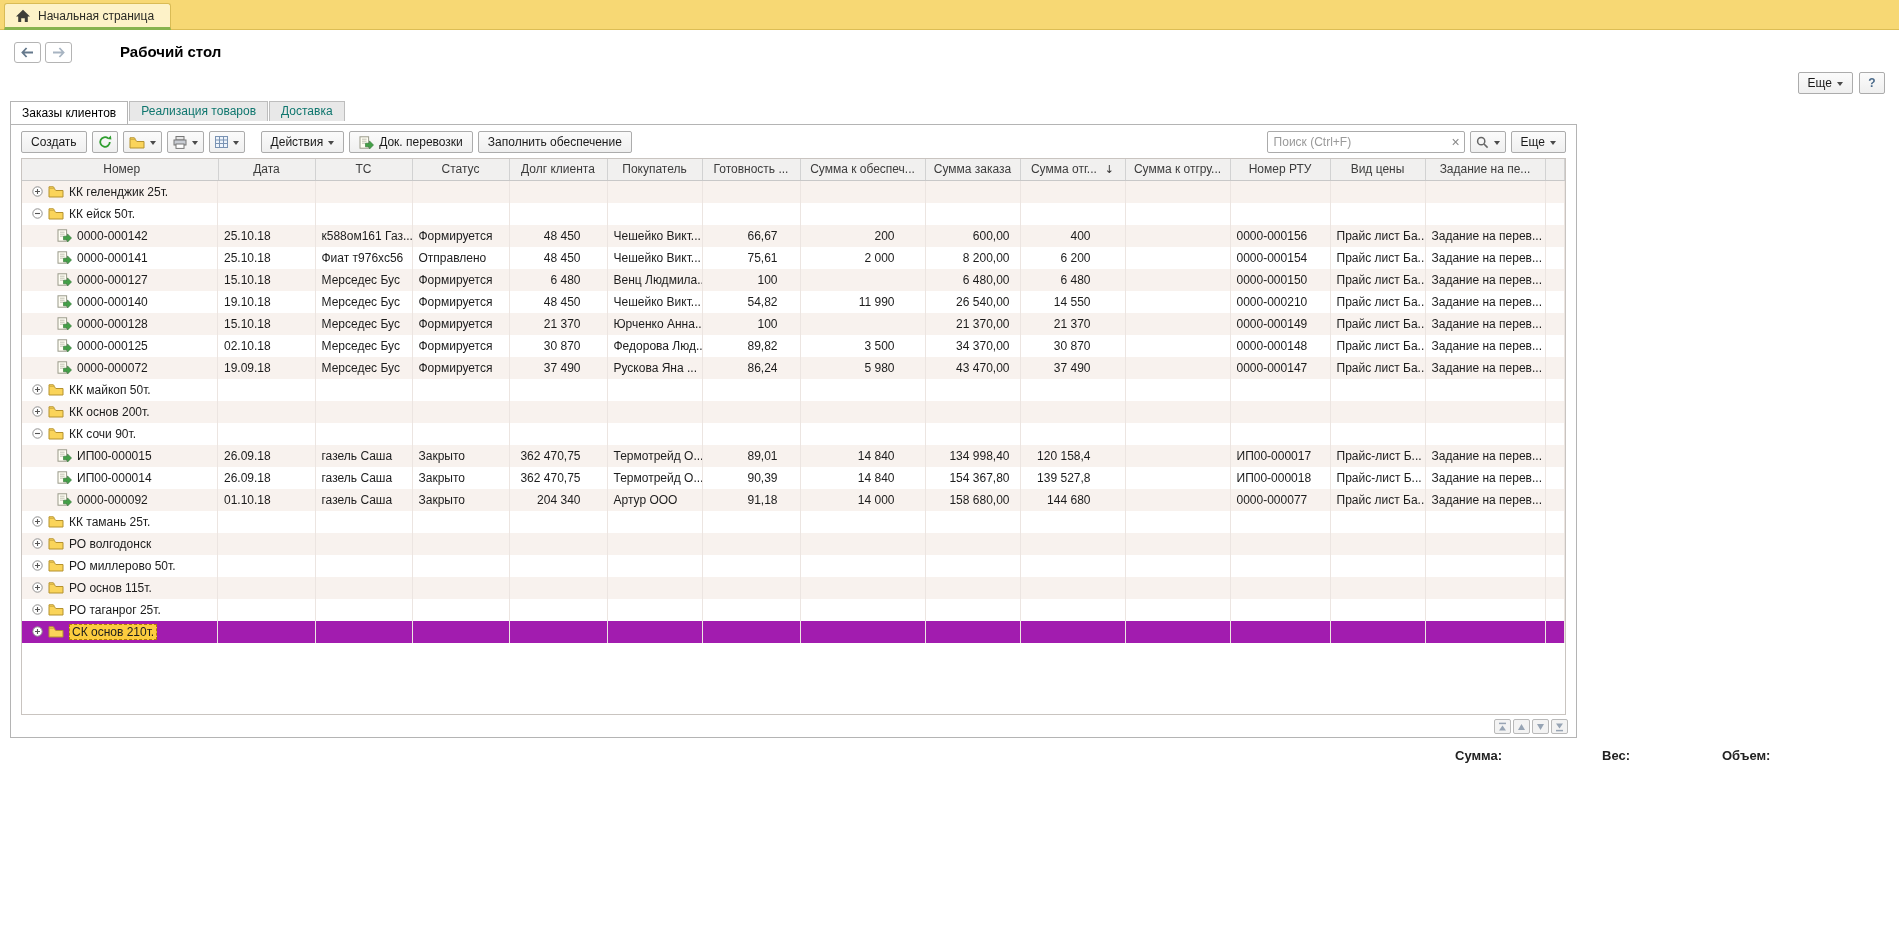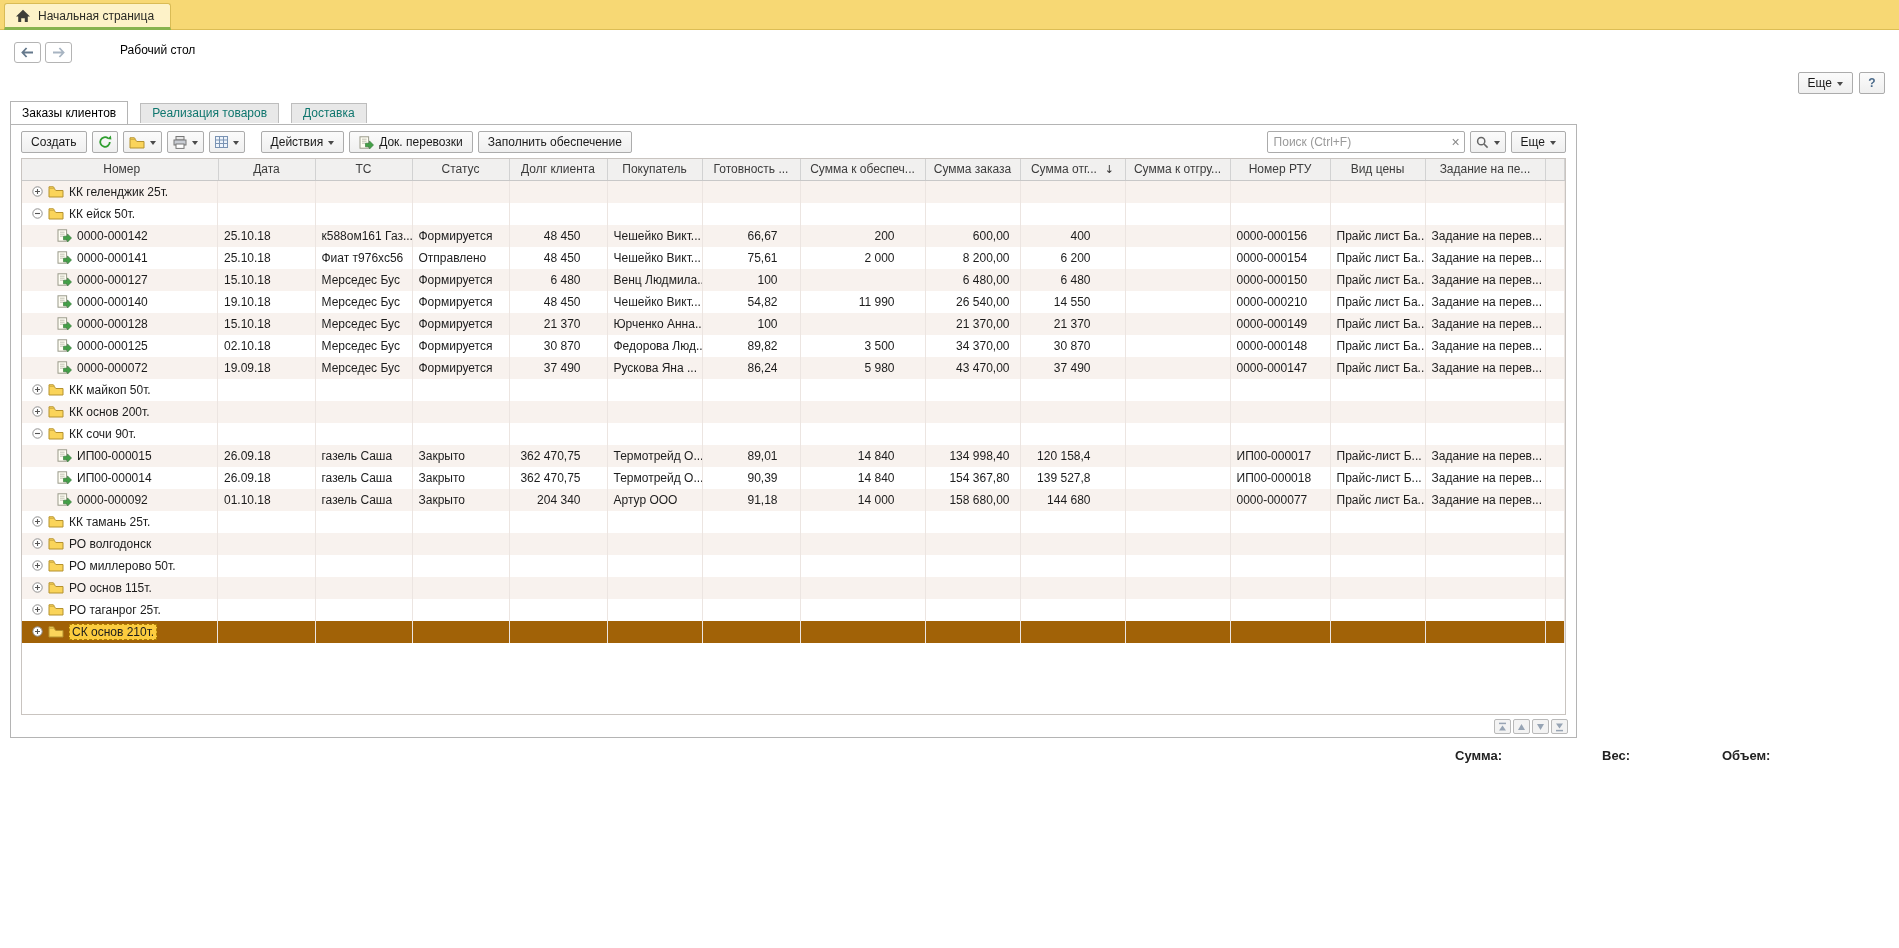--- a/index.html
+++ b/index.html
@@ -24,41 +24,41 @@
   }
   .home-tab span.tab-txt { color:#2a2a24; }
 
   
   .nav-row { position:absolute; top:42px; left:14px; display:flex; gap:4px; }
   .nav-btn {
     width:27px; height:21px; border:1px solid #b4b4b4; border-radius:3px;
     background:#fff; display:inline-flex; align-items:center; justify-content:center;
     padding:0; cursor:pointer;
   }
-  .page-title { position:absolute; top:43px; left:120px; font-size:12px; font-weight:normal; color:#000; }
+  .page-title { position:absolute; top:43px; left:120px; font-size:15px; font-weight:bold; color:#000; }
 
   .top-actions { position:absolute; top:72px; right:14px; display:flex; gap:6px; }
 
   
   .btn {
     height:22px; display:inline-flex; align-items:center; gap:5px;
     padding:0 9px; background:linear-gradient(#fbfbfb,#efefef);
     border:1px solid #acacac; border-radius:2px; font-size:12px; color:#1a1a1a;
     cursor:pointer; white-space:nowrap;
   }
   .icon-btn { padding:0 5px; }
   .caret {
     width:0; height:0; display:inline-block;
     border-left:3.5px solid transparent; border-right:3.5px solid transparent;
     border-top:4px solid #4a4a4a; margin-top:1px;
   }
   .help-btn { width:26px; justify-content:center; color:#4a6a8a; font-weight:bold; }
 
   
-  .tabstrip { position:absolute; top:101px; left:10px; height:23px; display:flex; align-items:center; gap:12px; z-index:2; }
+  .tabstrip { position:absolute; top:101px; left:10px; height:23px; display:flex; align-items:flex-start; gap:1px; z-index:2; }
   .tab {
     height:20px; line-height:19px; padding:0 11px; background:#e8e8e8;
     border:1px solid #bdbdbd; border-bottom:none; color:#0f766e; cursor:pointer;
   }
   .tab.active {
     height:23px; line-height:22px; background:#fff; border:1px solid #b4b4b4;
     border-bottom:none; color:#000; position:relative; z-index:3;
   }
 
   
@@ -95,21 +95,21 @@
     border-bottom:1px solid #c8c8c8; font-weight:normal; color:#3c3c3c;
     text-align:center; padding:0 6px; font-size:12px; overflow:hidden; white-space:nowrap;
   }
   thead th:first-child { padding-left:10px; }
   .sort-arrow { margin-left:8px; color:#333; font-family:"DejaVu Sans",sans-serif; font-size:11px; }
   tbody td {
     height:22px; padding:0 6px; border-right:1px solid #ece5e1;
     font-size:12px; white-space:nowrap; overflow:hidden; color:#1c1c1c;
   }
   tbody tr:nth-child(odd) { background:#f8f2ee; }
-  tbody tr.selected { background:#a16207;margin-top:28px; }
+  tbody tr.selected { background:#a21caf;margin-top:28px; }
   td.num { text-align:right; }
   td.col-4.num  { padding-right:26px; }
   td.col-6.num  { padding-right:22px; }
   td.col-7.num  { padding-right:30px; }
   td.col-8.num  { padding-right:10px; }
   td.col-9.num  { padding-right:34px; }
   td.col-10.num { padding-right:10px; }
   td.first-cell { display:flex; align-items:center; gap:5px; padding-left:10px; }
   .indent { display:inline-block; width:20px; flex:0 0 20px; }
   .toggle, .ricon { display:inline-flex; align-items:center; }

